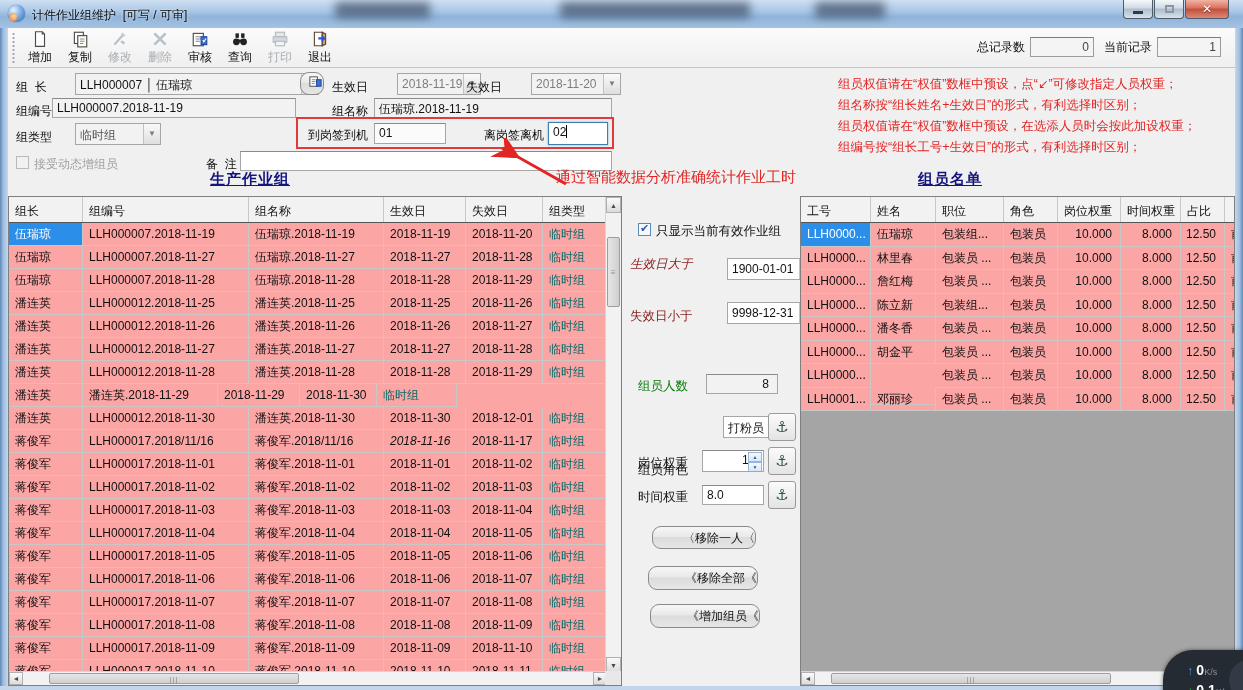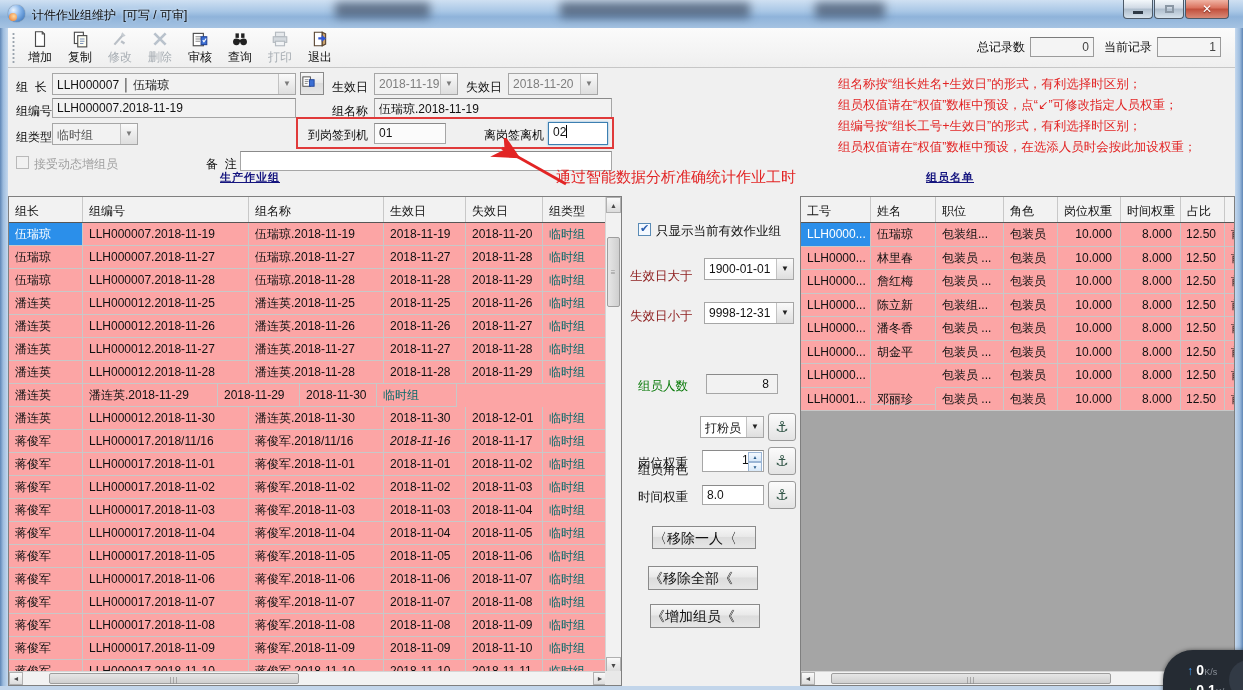--- a/index.html
+++ b/index.html
@@ -43,42 +43,42 @@
   .records { position:absolute; right:14px; top:9px; display:flex; align-items:center; }
   .records .rlabel { margin-right:5px; }
   .rbox { width:64px; height:20px; border:1px solid #9b9b9b; border-top-color:#7b7b7b; background:#f4f4f4;
     text-align:right; padding:2px 4px 0 0; color:#444; margin-right:10px; }
 
   
   .flabel { position:absolute; font-size:12px; color:#0c0c0c; white-space:pre; }
   .fbox { position:absolute; border:1px solid #a6a6a6; border-top-color:#8a8a8a; background:#f2f2f2;
     padding:2px 4px 0 4px; overflow:hidden; white-space:nowrap; }
   .fbox.white { background:#fff; }
-  .combo { position:absolute; border:1px solid #a6a6a6; background:#f2f2f2; overflow:hidden; white-space:nowrap; }
+  .combo { position:absolute; border:1px solid #a6a6a6; background:#f2f2f2; overflow:hidden; white-space:nowrap;margin-left:23px; }
   .combo .cval { position:absolute; left:4px; top:3px; right:18px; overflow:hidden; }
   .combo .carrow { position:absolute; right:0; top:0; bottom:0; width:17px; border-left:1px solid #c2c2c2;
     background:linear-gradient(#fafafa,#dedede); color:#7b7b7b; font-size:8px; text-align:center; line-height:20px; }
   .combo.enabled { background:#fff; }
   .combo.enabled .carrow { color:#222; }
   .gray { color:#7e7e7e; }
 
   .redbox { position:absolute; left:296px; top:117px; width:318px; height:32px; border:2px solid #e03a3a; }
   .focusbox { position:absolute; border:1px solid #3c7fb1; box-shadow:0 0 2px #7ab1dd; background:#fff; padding:2px 4px 0 4px; }
   .cursor { display:inline-block; width:1px; height:13px; background:#000; vertical-align:-2px; animation:blink 1s steps(1) infinite; }
   @keyframes blink { 50% { opacity:0; } }
 
   .checkbox { position:absolute; width:13px; height:13px; border:1px solid #8e8e8e; background:#fbfbfb; }
   .checkbox.disabled { border-color:#b9b9b9; background:#f1f1f1; }
   .checkbox.checked { border-color:#5a8bb5; background:#f4f9ff; }
   .checkbox.checked:after { content:"✔"; position:absolute; left:1px; top:-2px; color:#2a5fb0; font-size:11px; }
 
   .notes { position:absolute; left:838px; top:74px; width:400px; }
   .note-line { color:#e22424; font-size:12.5px; line-height:21px; white-space:nowrap; }
 
-  .section-title { position:absolute; font-size:11px; font-weight:bold; color:#14147e; text-decoration:underline; letter-spacing:1px; }
+  .section-title { position:absolute; font-size:15px; font-weight:bold; color:#14147e; text-decoration:underline; letter-spacing:1px; }
   .annotation { position:absolute; left:556px; top:168px; font-size:15px; color:#e22424; white-space:nowrap; }
   .arrow-svg { position:absolute; left:478px; top:138px; }
 
   
   .grid { position:absolute; background:#fff; border:1px solid #7f7f7f; overflow:hidden; }
   .grid-head { display:flex; height:26px; background:#f2f2f2; border-bottom:1px solid #565656; }
   .gh { flex:none; padding:6px 0 0 6px; border-right:1px solid #c8c8c8; overflow:hidden; white-space:nowrap; }
   .grow { display:flex; background:#fca5a5; }
   .gc { flex:none; padding-left:6px; border-right:1px solid #c8c8c8; border-bottom:1px solid #c8c8c8;
     overflow:hidden; white-space:nowrap; }
@@ -93,22 +93,22 @@
     color:#4a4a4a; font-size:7px; text-align:center; }
   .sb-thumb { position:absolute; background:linear-gradient(90deg,#e6e6e6,#cfcfcf); border:1px solid #9e9e9e; border-radius:2px; }
   .sb-thumb.h { background:linear-gradient(#e6e6e6,#cfcfcf); }
   .thumb-grip { position:absolute; left:50%; top:50%; transform:translate(-50%,-50%); color:#8f8f8f; font-size:8px; letter-spacing:1px; }
 
   
   .panel { position:absolute; left:622px; top:196px; width:178px; height:490px; }
   .plabel { position:absolute; font-size:12.5px; white-space:nowrap; }
   .maroon { color:#8c1a1a; }
   .green { color:#0a7a0a; }
-  .pbtn { position:absolute; border:1px solid #8a8a8a; border-radius:0;
-    background:linear-gradient(#f7f7f7,#e9e9e9 45%,#dcdcdc 50%,#e6e6e6); text-align:left; font-size:14px; padding-top:3px; }
+  .pbtn { position:absolute; border:1px solid #8a8a8a; border-radius:9px;
+    background:linear-gradient(#f7f7f7,#e9e9e9 45%,#dcdcdc 50%,#e6e6e6); text-align:right; font-size:12px; padding-top:3px; }
   .anchor-btn { position:absolute; width:28px; height:28px; border:1px solid #9a9a9a; border-radius:3px;
     background:linear-gradient(#fbfbfb,#e3e3e3); text-align:center; font-size:15px; line-height:26px; color:#35584a; }
   .spin { position:absolute; right:1px; top:1px; bottom:1px; width:14px; display:flex; flex-direction:column; }
   .spin div { flex:1; border:1px solid #9ab5d5; background:linear-gradient(#f4f9ff,#d8e8f8); font-size:5px;
     color:#2b5d8c; text-align:center; line-height:8px; }
 
   
   .netov { position:absolute; left:1163px; top:650px; width:140px; height:90px; background:#252b33;
     border-top-left-radius:30px; box-shadow:0 0 4px rgba(0,0,0,.5); z-index:50; }
   .netov .ring { position:absolute; left:66px; top:10px; width:40px; height:40px; border-radius:50%; background:#323a45; }
@@ -277,24 +277,24 @@
     <span>02</span><span class="cursor"></span>
   </div>
 </div>
 
 <div class="checkbox disabled" style="left:16px; top:156px; position:absolute;"></div>
 <div class="flabel" style="left:34px; top:156px; color:#a0a0a0;">接受动态增组员</div>
 <div class="flabel" style="left:206px; top:156px;">备  注</div>
 <div class="fbox white" style="left:240px; top:151px; width:372px; height:20px;"></div>
 
 <div class="notes">
+    <div class="note-line">组员权值请在“权值”数框中预设，点“↙”可修改指定人员权重；</div>
     <div class="note-line">组名称按“组长姓名+生效日”的形式，有利选择时区别；</div>
-    <div class="note-line">组员权值请在“权值”数框中预设，点“↙”可修改指定人员权重；</div>
+    <div class="note-line">组员权值请在“权值”数框中预设，在选添人员时会按此加设权重；</div>
     <div class="note-line">组编号按“组长工号+生效日”的形式，有利选择时区别；</div>
-    <div class="note-line">组员权值请在“权值”数框中预设，在选添人员时会按此加设权重；</div>
   </div>
 
 <div class="section-title" style="left:195px; top:170px; width:110px; text-align:center;">生产作业组</div>
 <div class="annotation">通过智能数据分析准确统计作业工时</div>
 <svg class="arrow-svg" width="96" height="52">
   <defs>
       <marker id="ah" markerWidth="9" markerHeight="9" refX="7" refY="4.5" orient="auto">
         <path d="M9 0 0 4.5 9 9 6 4.5z" fill="#e22424"></path>
       </marker>
     </defs>
@@ -488,21 +488,21 @@
       </div>
     <div class="sb-btn" style="right:0; top:0; width:14px; height:13px; line-height:12px;">►</div>
   </div>
   <div style="position:absolute; right:0; bottom:0; width:16px; height:14px; background:#e8e8e8;"></div>
 </div>
 
 <div class="panel">
   <div class="checkbox checked" style="left:16px; top:27px;"></div>
   <div class="plabel" style="left:34px; top:27px;">只显示当前有效作业组</div>
 
-  <div class="plabel maroon" style="left:8px; top:72px;">生效日大于</div>
+  <div class="plabel maroon" style="left:8px; top:60px;font-style:italic;">生效日大于</div>
   <div class="combo enabled" style="left:82px; top:62px; width:90px; height:22px;">
     <span class="cval">1900-01-01</span>
       <span class="carrow">▼</span>
   </div>
 
   <div class="plabel maroon" style="left:8px; top:112px;">失效日小于</div>
   <div class="combo enabled" style="left:82px; top:106px; width:90px; height:22px;">
     <span class="cval">9998-12-31</span>
       <span class="carrow">▼</span>
   </div>

